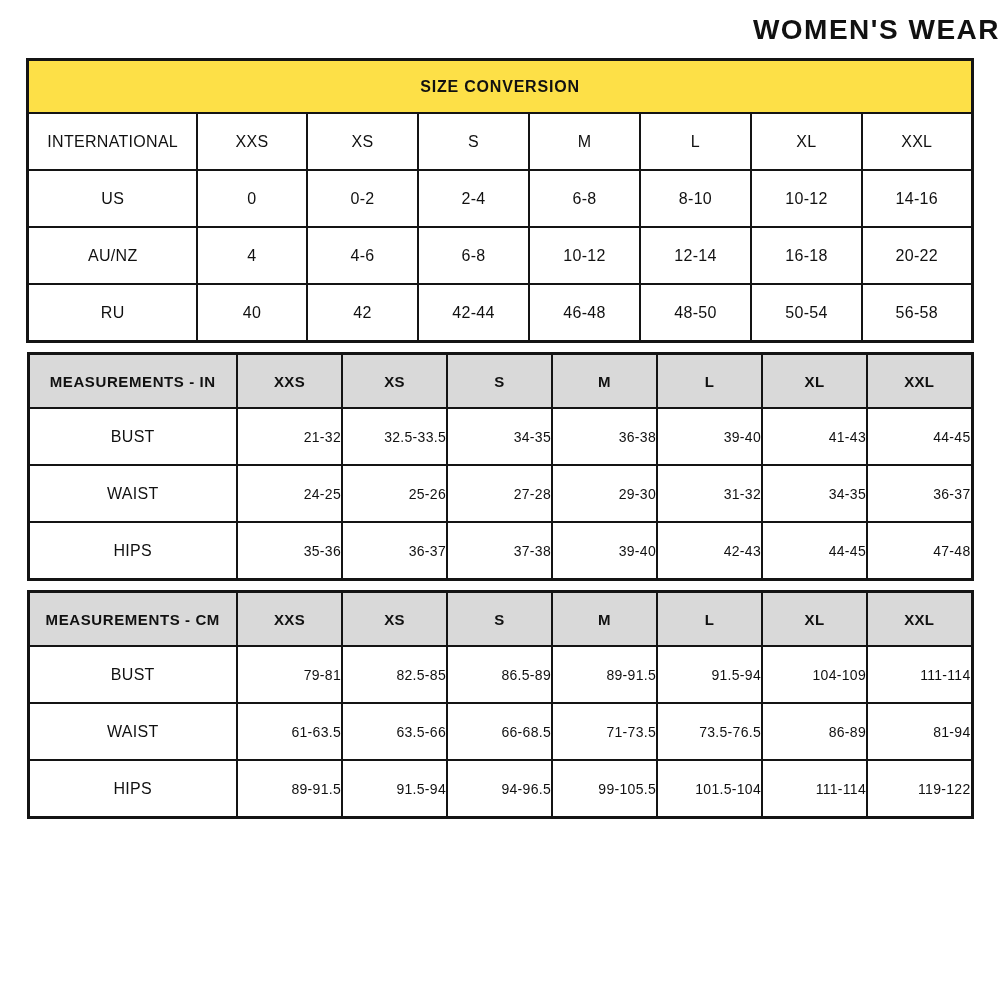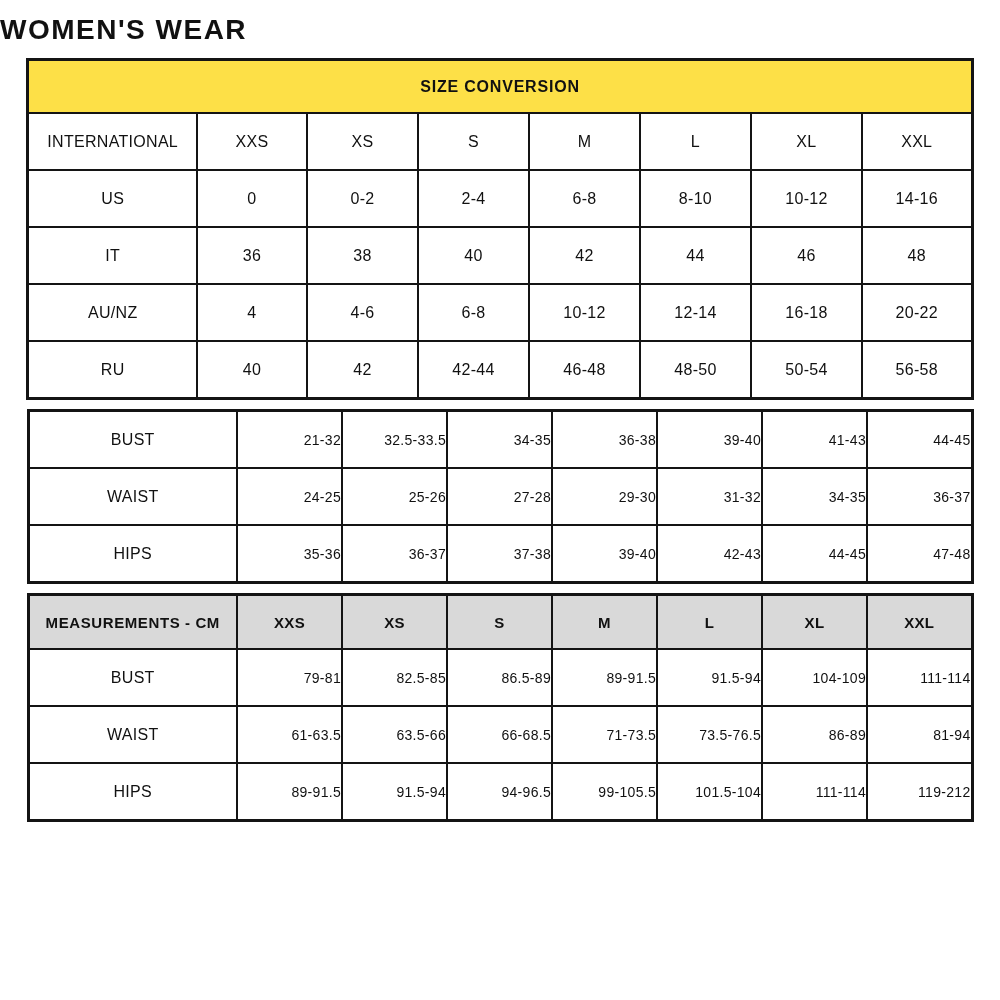--- a/index.html
+++ b/index.html
@@ -10,21 +10,21 @@
     font-family: "Liberation Sans", "DejaVu Sans", sans-serif;
     color: #111111;
   }
   .page {
     width: 1000px;
     height: 1000px;
     box-sizing: border-box;
     padding-top: 12px;
   }
   .page-title {
-    text-align: left;
+    text-align: right;
     font-size: 28px;
     font-weight: 700;
     letter-spacing: 1.5px;
     margin: 2px 0 12px 0;
     color: #111111;
   }
   table {
     border-collapse: collapse;
     table-layout: fixed;
     width: 944px;
@@ -122,30 +122,20 @@
         <td class="label-cell">US</td>
         <td class="data-cell">0</td>
         <td class="data-cell">0-2</td>
         <td class="data-cell">2-4</td>
         <td class="data-cell">6-8</td>
         <td class="data-cell">8-10</td>
         <td class="data-cell">10-12</td>
         <td class="data-cell">14-16</td>
       </tr>
       <tr>
-        <td class="label-cell">IT</td>
-        <td class="data-cell">36</td>
-        <td class="data-cell">38</td>
-        <td class="data-cell">40</td>
-        <td class="data-cell">42</td>
-        <td class="data-cell">44</td>
-        <td class="data-cell">46</td>
-        <td class="data-cell">48</td>
-      </tr>
-      <tr>
         <td class="label-cell">AU/NZ</td>
         <td class="data-cell">4</td>
         <td class="data-cell">4-6</td>
         <td class="data-cell">6-8</td>
         <td class="data-cell">10-12</td>
         <td class="data-cell">12-14</td>
         <td class="data-cell">16-18</td>
         <td class="data-cell">20-22</td>
       </tr>
       <tr>
@@ -167,20 +157,30 @@
         <col style="width:105px">
         <col style="width:105px">
         <col style="width:105px">
       <col style="width:105px">
         <col style="width:105px">
         <col style="width:105px">
         <col style="width:105px">
     </colgroup>
     <tbody>
       <tr>
+        <td class="title-cell">MEASUREMENTS - IN</td>
+        <td class="size-hdr-cell">XXS</td>
+        <td class="size-hdr-cell">XS</td>
+        <td class="size-hdr-cell">S</td>
+        <td class="size-hdr-cell">M</td>
+        <td class="size-hdr-cell">L</td>
+        <td class="size-hdr-cell">XL</td>
+        <td class="size-hdr-cell">XXL</td>
+      </tr>
+      <tr>
         <td class="label-cell">BUST</td>
         <td class="data-cell">21-32</td>
         <td class="data-cell">32.5-33.5</td>
         <td class="data-cell">34-35</td>
         <td class="data-cell">36-38</td>
         <td class="data-cell">39-40</td>
         <td class="data-cell">41-43</td>
         <td class="data-cell">44-45</td>
       </tr>
       <tr>
@@ -249,18 +249,18 @@
         <td class="data-cell">81-94</td>
       </tr>
       <tr>
         <td class="label-cell">HIPS</td>
         <td class="data-cell">89-91.5</td>
         <td class="data-cell">91.5-94</td>
         <td class="data-cell">94-96.5</td>
         <td class="data-cell">99-105.5</td>
         <td class="data-cell">101.5-104</td>
         <td class="data-cell">111-114</td>
-        <td class="data-cell">119-212</td>
+        <td class="data-cell">119-122</td>
       </tr>
     </tbody>
   </table>
 
 </div>
 
 </body></html>

